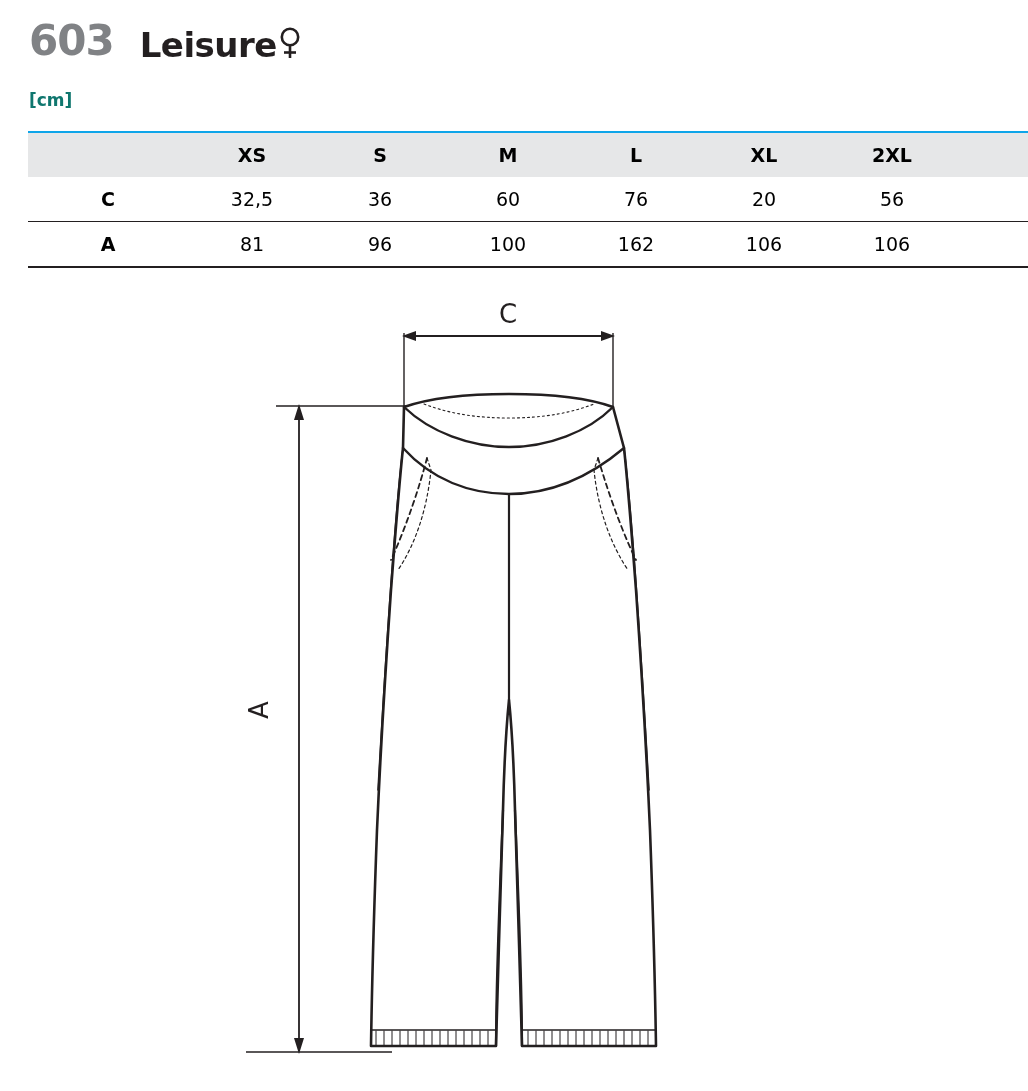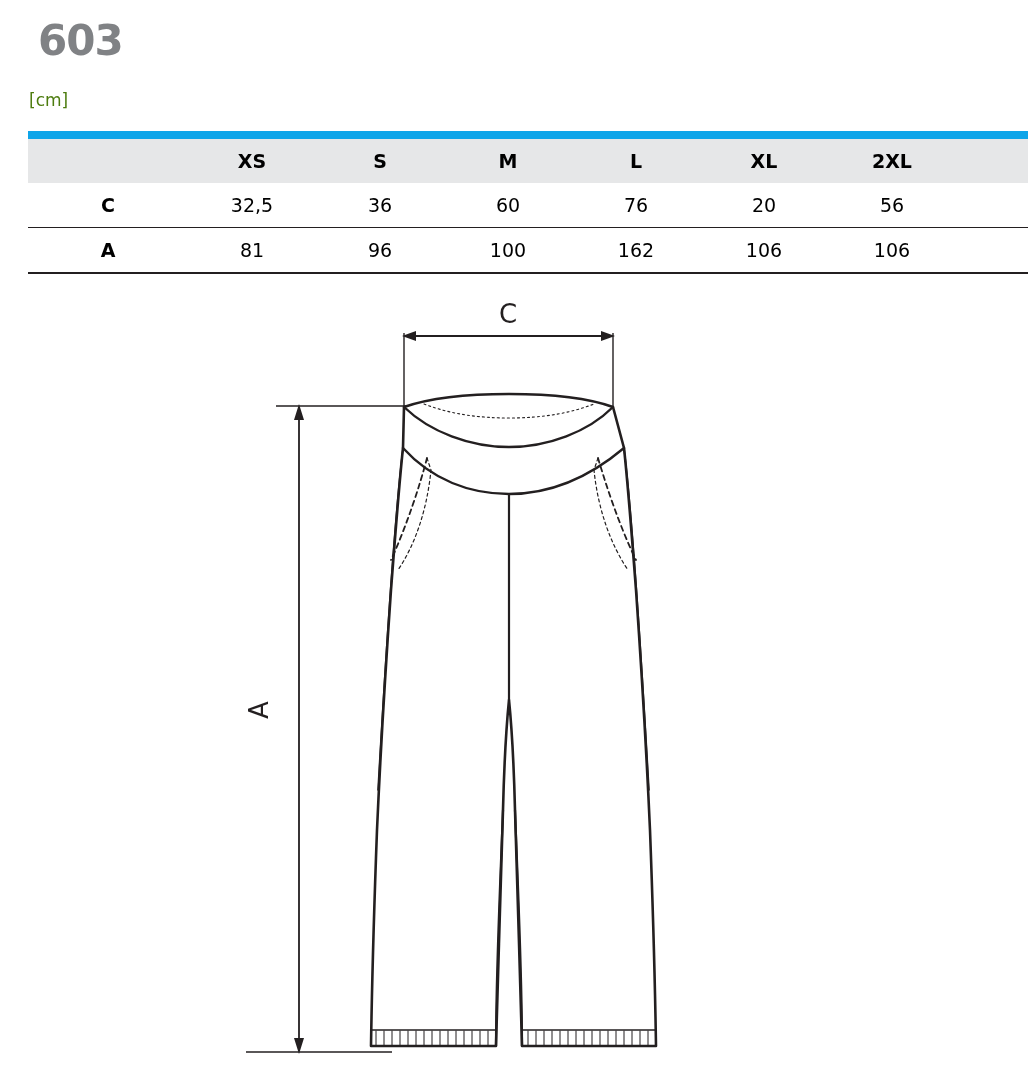--- a/index.html
+++ b/index.html
@@ -17,21 +17,21 @@
   }
   .page {
     position: relative;
     width: 1028px;
     height: 1091px;
   }
 
   
   .header {
     position: absolute;
-    left: 38px;
+    left: 29px;
     top: 20px;
     display: flex;
     align-items: flex-end;
     gap: 26px;
   }
   .code {
     font-size: 42px;
     font-weight: bold;
     color: #808285;
     letter-spacing: -1px;
@@ -48,22 +48,22 @@
     display: inline-block;
     margin-left: 2px;
     position: relative;
     top: 3px;
   }
   .unit {
     position: absolute;
     left: 29px;
     top: 90px;
     font-size: 17px;
-    font-weight: normal;
-    color: #4d7c0f;
+    font-weight: bold;
+    color: #0f766e;
   }
 
   
   .size-table {
     position: absolute;
     left: 28px;
     top: 131px;
     width: 966px;
     border-collapse: collapse;
     table-layout: fixed;
@@ -72,21 +72,21 @@
   .size-table td {
     font-size: 19px;
     text-align: center;
     padding: 0;
     height: 44px;
     vertical-align: middle;
   }
   .size-table thead th {
     background: #e6e7e8;
     font-weight: bold;
-    border-top: 8px solid #0ea5e9;
+    border-top: 2px solid #0ea5e9;
     border-bottom: 0;
   }
   .size-table thead th.corner {
     background: #e6e7e8;
   }
   .size-table tbody tr {
     border-bottom: 1px solid #231f20;
   }
   .size-table tbody tr:last-child {
     border-bottom: 2px solid #231f20;
@@ -113,20 +113,27 @@
     display: block;
   }
 </style>
 </head>
 <body>
 
 <div class="page">
 
   <div class="header">
     <span class="code">603</span>
+    <span class="title">
+      <span>Leisure</span><span class="gender-icon"><svg width="22" height="34" viewBox="0 0 22 34" xmlns="http://www.w3.org/2000/svg">
+            <circle cx="11" cy="11" r="8.2" fill="none" stroke="#231f20" stroke-width="2.6"></circle>
+            <line x1="11" y1="19.5" x2="11" y2="32" stroke="#231f20" stroke-width="2.6"></line>
+            <line x1="5" y1="26.5" x2="17" y2="26.5" stroke="#231f20" stroke-width="2.6"></line>
+          </svg></span>
+    </span>
   </div>
 
   <div class="unit">[cm]</div>
 
   <table class="size-table">
     <colgroup>
       <col class="c-label">
       <col class="c-size">
         <col class="c-size">
         <col class="c-size">

